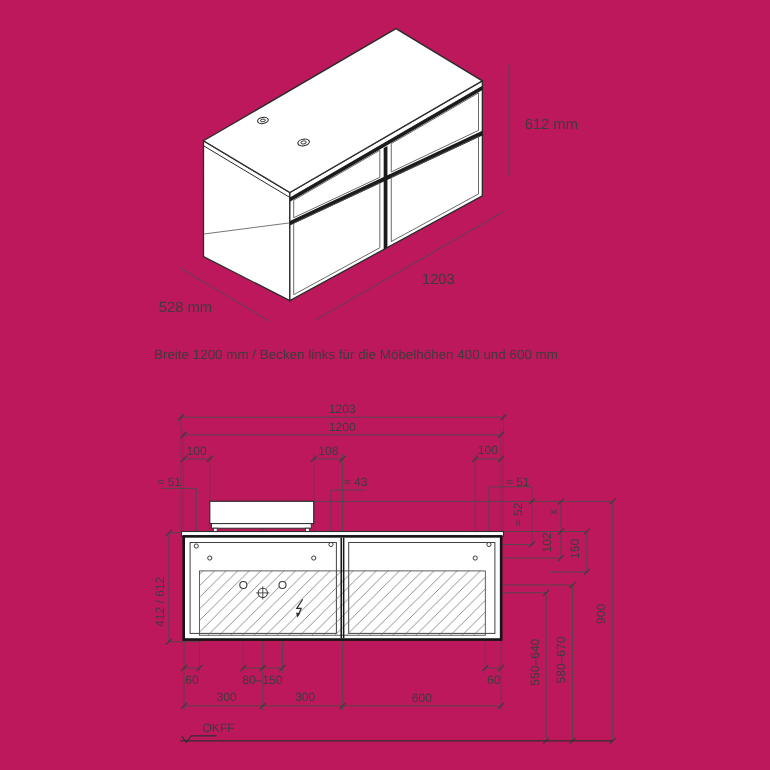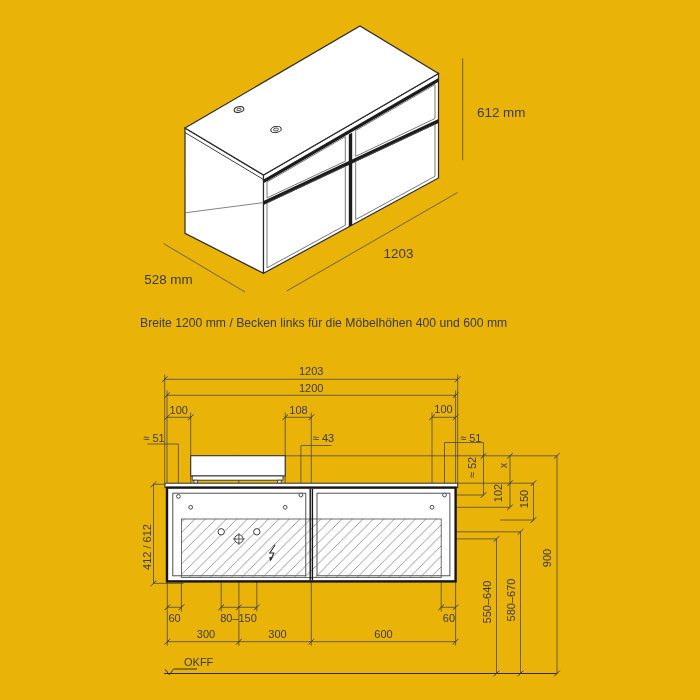--- a/index.html
+++ b/index.html
@@ -1,16 +1,16 @@
 <!DOCTYPE html>
 <html><head>
 <meta charset="utf-8">
 <style>
   html,body{margin:0;padding:0;background:#ffffff;}
-  .stage{width:700px;height:700px;position:relative;background:#eab308;}
+  .stage{width:700px;height:700px;position:relative;background:#be185d;}
   svg{display:block;}
   text{font-family:"Liberation Sans","DejaVu Sans",sans-serif;fill:#3c3c3c;}
   .t11{font-size:11px;}
   .t12{font-size:12.2px;}
   .t13{font-size:13.4px;}
   .thin{stroke:#4a4a4a;stroke-width:0.8;fill:none;}
   .tick{stroke:#3a3a3a;stroke-width:1;fill:none;}
 </style>
 </head>
 <body>

